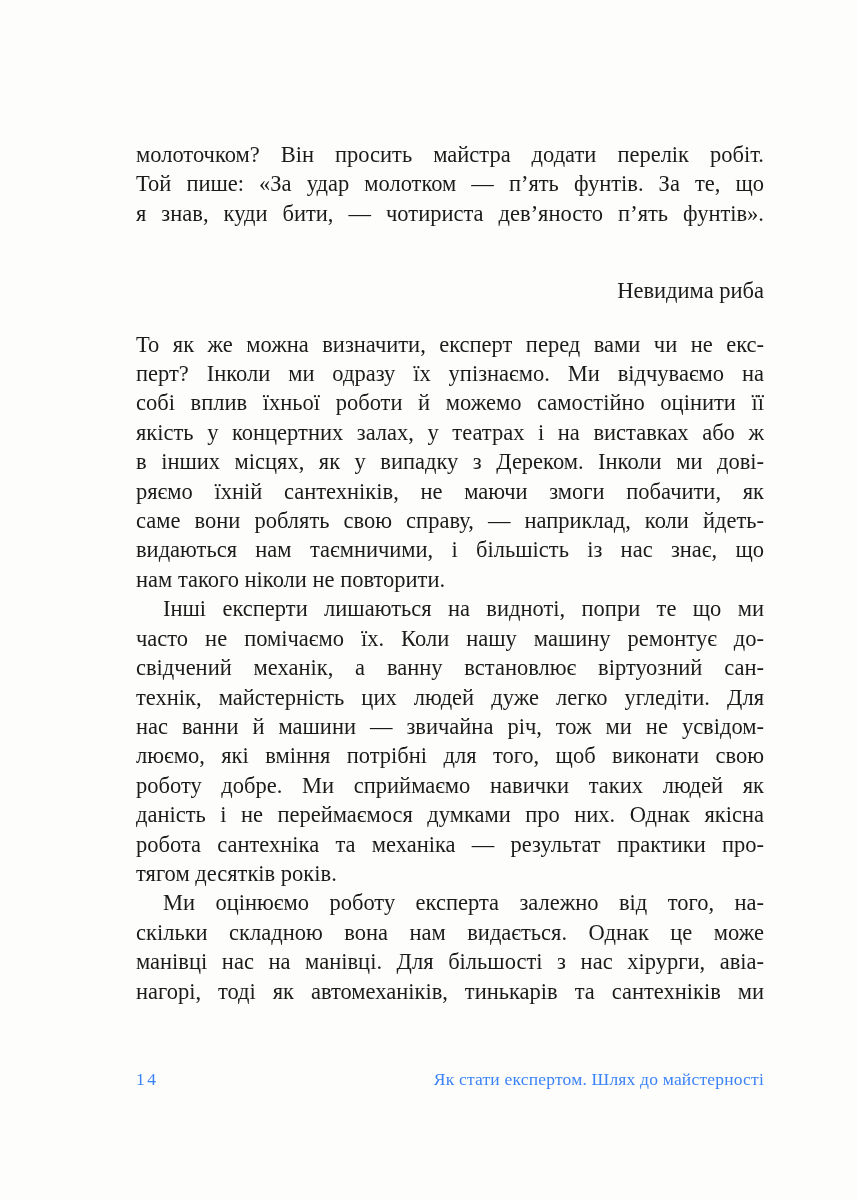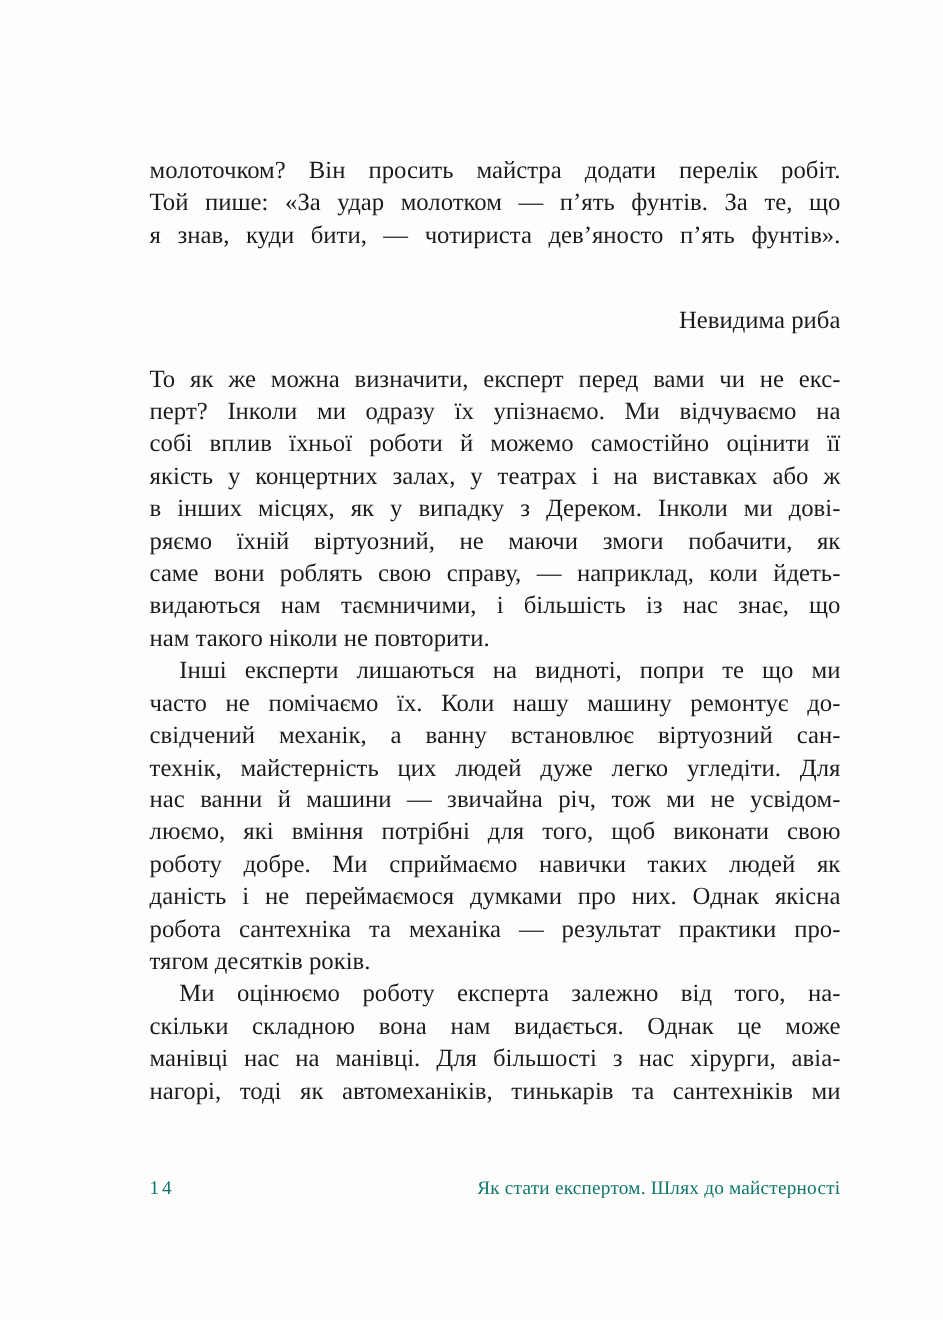--- a/index.html
+++ b/index.html
@@ -43,21 +43,21 @@
   .page-footer {
     position: absolute;
     left: 136px;
     top: 1068px;
     width: 628px;
     display: flex;
     justify-content: space-between;
     align-items: baseline;
     font-size: 17.5px;
     line-height: 22px;
-    color: #0f766e;
+    color: #3b82f6;
   }
   .page-number { letter-spacing: 2.5px; }
   .running-title { letter-spacing: 0.2px; }
 </style>
 </head>
 <body>
 
 <div class="page">
 
   <main class="text-block">
@@ -70,21 +70,21 @@
 
     <h2 class="section-heading">Невидима риба</h2>
 
     <div id="paragraphs">
         <section class="paragraph">
           <div class="text-line">То як же можна визначити, експерт перед вами чи не екс-</div>
           <div class="text-line">перт? Інколи ми одразу їх упізнаємо. Ми відчуваємо на</div>
           <div class="text-line">собі вплив їхньої роботи й можемо самостійно оцінити її</div>
           <div class="text-line">якість у концертних залах, у театрах і на виставках або ж</div>
           <div class="text-line">в інших місцях, як у випадку з Дереком. Інколи ми дові-</div>
-          <div class="text-line">ряємо їхній віртуозний, не маючи змоги побачити, як</div>
+          <div class="text-line">ряємо їхній сантехніків, не маючи змоги побачити, як</div>
           <div class="text-line">саме вони роблять свою справу, — наприклад, коли йдеть-</div>
           <div class="text-line">видаються нам таємничими, і більшість із нас знає, що</div>
           <div class="text-line flush-left">нам такого ніколи не повторити.</div>
         </section>
         <section class="paragraph">
           <div class="text-line indented">Інші експерти лишаються на видноті, попри те що ми</div>
           <div class="text-line">часто не помічаємо їх. Коли нашу машину ремонтує до-</div>
           <div class="text-line">свідчений механік, а ванну встановлює віртуозний сан-</div>
           <div class="text-line">технік, майстерність цих людей дуже легко угледіти. Для</div>
           <div class="text-line">нас ванни й машини — звичайна річ, тож ми не усвідом-</div>

